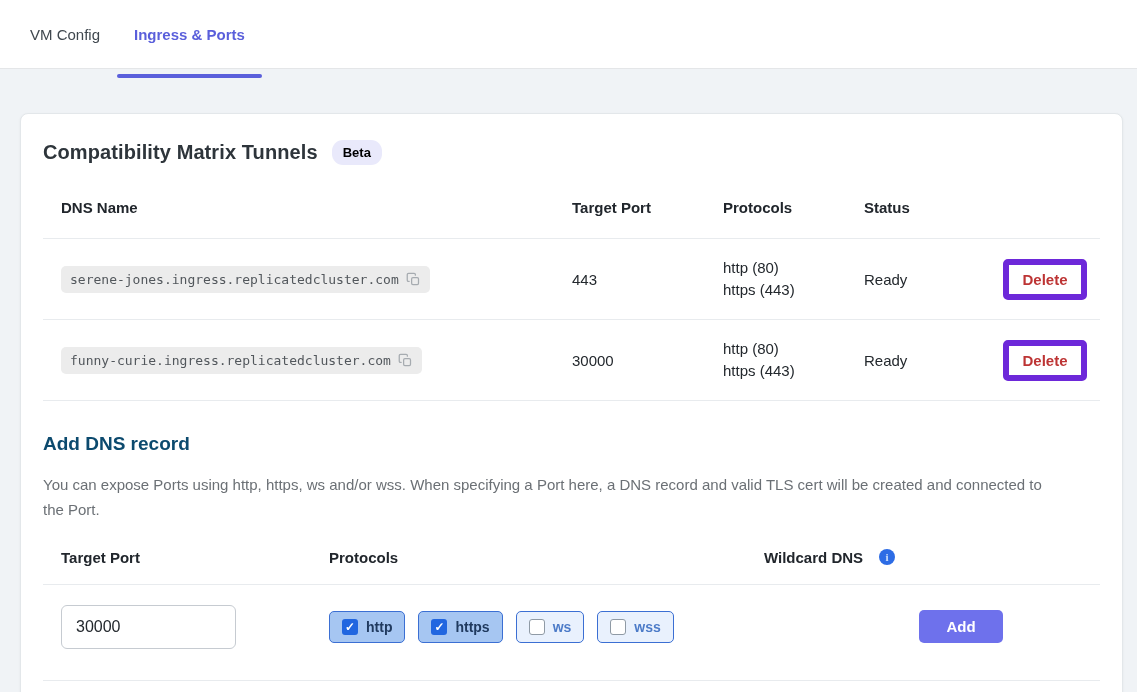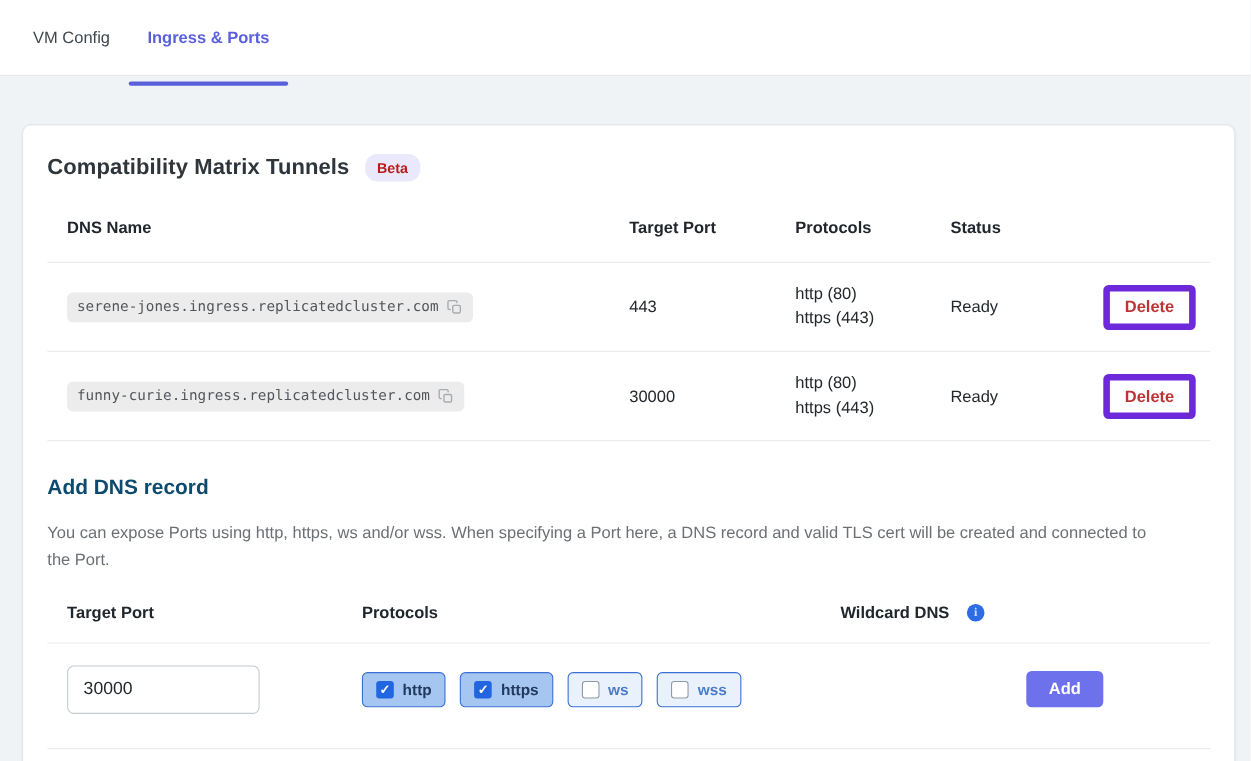--- a/index.html
+++ b/index.html
@@ -15,21 +15,21 @@
   .tab.active::after { content:""; position:absolute; left:0; right:0; bottom:-2px;
                        height:4px; background:#5a5fdb; border-radius:2px; }
 
   
   .main { padding:44px 14px 0 20px; }
   .card { background:#ffffff; border:1px solid #e3e7ea; border-radius:8px;
           box-shadow:0 1px 3px rgba(20,30,40,.05); padding:26px 22px 20px 22px; }
 
   .card-head { display:flex; align-items:center; gap:14px; margin-bottom:14px; }
   .card-title { font-size:20px; font-weight:700; color:#2e353b; letter-spacing:.1px; }
-  .beta { background:#e9e9fb; color:#b91c1c; font-size:13px; font-weight:600;
+  .beta { background:#e9e9fb; color:#000000; font-size:13px; font-weight:600;
           padding:5px 11px; border-radius:11px; }
 
   
   .trow { display:grid; grid-template-columns:511px 151px 141px 139px 1fr;
           align-items:center; padding:0 18px; }
   .thead { padding-top:20px; padding-bottom:22px; font-weight:700; font-size:15px; color:#21262c; }
   .divider { border:none; border-top:1px solid #e8ebee; height:0; }
   .drow { height:80px; }
   .cell { font-size:15px; color:#23282d; }
   .proto-line { line-height:1.45; }
@@ -68,21 +68,21 @@
   .pill.unchecked { background:#e9f1fd; color:#4c7bc8; }
   .pill.enabled-pill { border-radius:8px; padding:8px 13px; color:#3f72cf; }
 
   .cb { width:16px; height:16px; border-radius:3px; display:inline-flex;
         align-items:center; justify-content:center; flex:0 0 auto; }
   .cb.on { background:#2166e0; color:#ffffff; font-size:12px; font-weight:700; }
   .cb.off { background:#ffffff; border:1.5px solid #8f9aa5; }
 
   .add-wrap { justify-self:end; }
   .btn-add { background:#6e71ec; color:#ffffff; border:none; border-radius:5px;
-             font-weight:700; font-size:15px; width:70px; padding:8px 0; cursor:pointer;
+             font-weight:700; font-size:15px; width:84px; padding:8px 0; cursor:pointer;
              font-family:"Liberation Sans", sans-serif; }
 
   .bottom-divider { margin-top:15px; }
 </style>
 </head>
 <body>
 
 <div class="tabbar">
   <div class="tab">VM Config</div>
   <div class="tab active">Ingress &amp; Ports</div>

